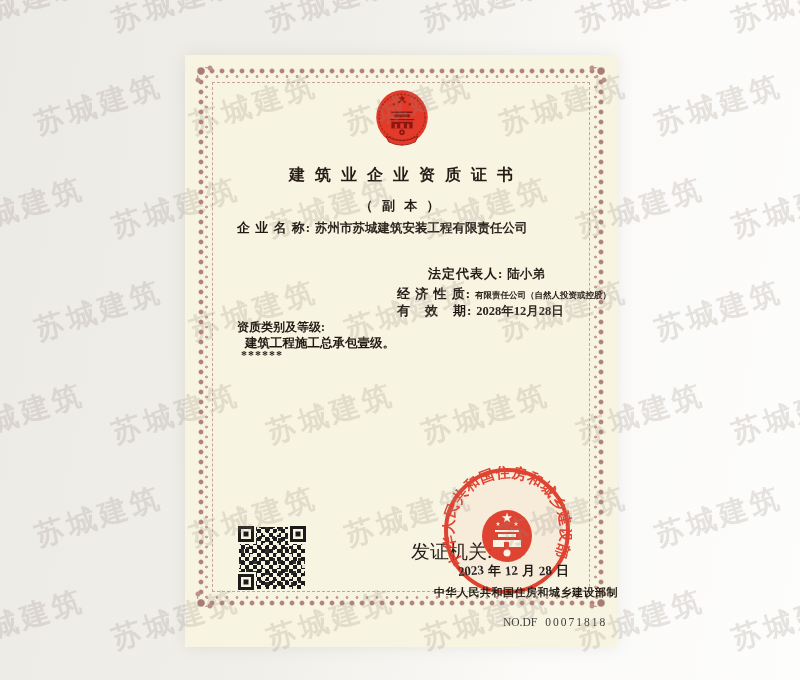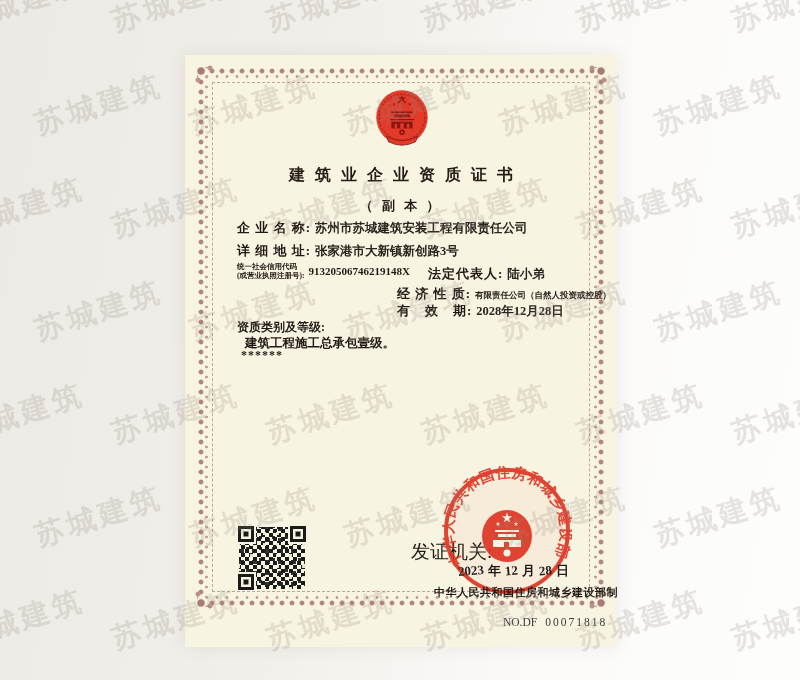--- a/index.html
+++ b/index.html
@@ -145,32 +145,21 @@
       </svg>
 
       <div class="title">建筑业企业资质证书</div>
       <div class="subtitle">（ 副 本 ）</div>
 
       <div class="row r-company">
         <span class="lbl">企 业 名 称:</span>
         <span class="val">苏州市苏城建筑安装工程有限责任公司</span>
       </div>
 
-      <div class="row r-address">
-        <span class="lbl">详 细 地 址:</span>
-        <span class="val">张家港市大新镇新创路3号</span>
-      </div>
-
-      <div class="row r-code">
-        <span class="tiny-lbl">
-          <span>统一社会信用代码</span><br>
-          <span>(或营业执照注册号):</span>
-        </span>
-        <span class="tiny-val">91320506746219148X</span>
-      </div>
+
 
       <div class="row r-legal">
         <span class="lbl">法定代表人:</span>
         <span class="val">陆小弟</span>
       </div>
 
 
       <div class="row r-economic">
         <span class="lbl">经 济 性 质:</span>
         <span class="small-val">有限责任公司（自然人投资或控股）</span>

